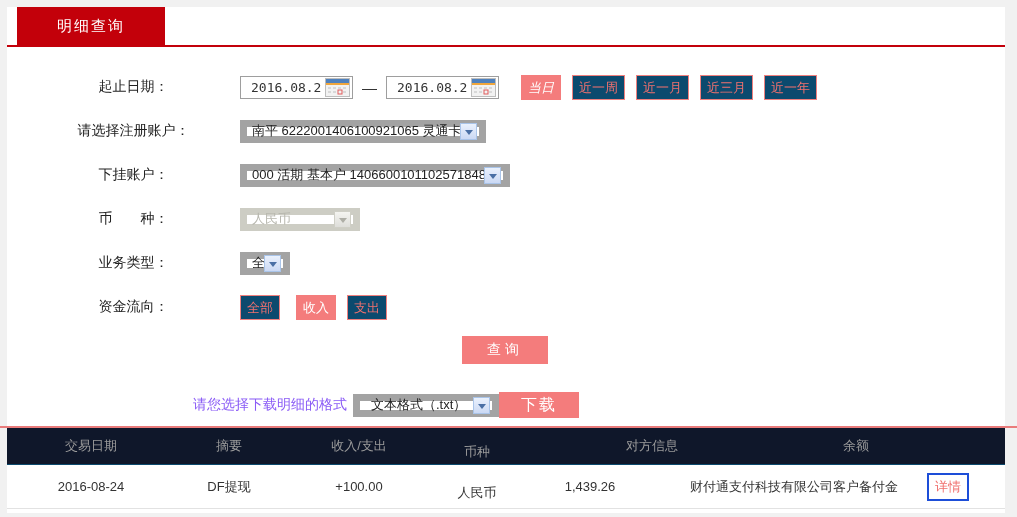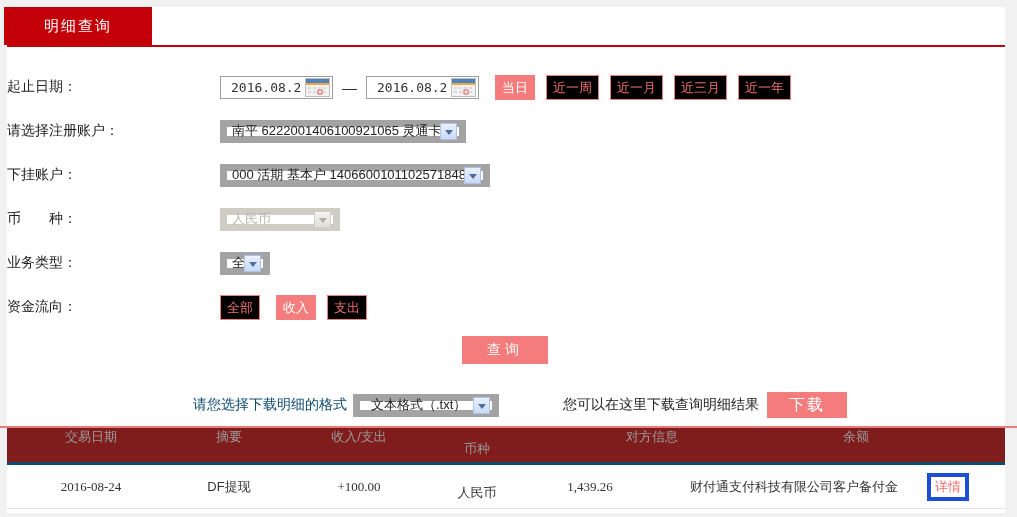--- a/index.html
+++ b/index.html
@@ -2,41 +2,41 @@
 <html><head>
 <meta charset="utf-8">
 <style>
   * { margin:0; padding:0; box-sizing:border-box; }
   html,body { background:#e9e9e9; }
   body { font-family:"Liberation Sans","DejaVu Sans",sans-serif; }
   .canvas { position:relative; width:1017px; height:517px; background:#f1f1f1; overflow:hidden; }
   .panel { position:absolute; left:7px; top:7px; width:998px; height:506px; background:#ffffff; }
 
   
-  .tab { position:absolute; left:4px; top:7px; width:148px; height:38px; background:#c3000a;
+  .tab { position:absolute; left:17px; top:7px; width:148px; height:38px; background:#c3000a;
          color:#fff; font-size:15px; display:flex; align-items:center; justify-content:center; letter-spacing:2px; }
   .tab-underline { position:absolute; left:7px; top:45px; width:998px; height:2px; background:#c3000a; }
 
   
   .form { position:absolute; left:7px; top:74px; width:998px; }
   .form-row { display:flex; align-items:center; height:26px; margin-bottom:18px; }
-  .form-label { width:213px; text-align:left; font-size:14px; color:#222; flex:none; }
+  .form-label { width:213px; text-align:center; font-size:14px; color:#222; flex:none;margin-left:20px; }
 
   .date-input { position:relative; width:113px; height:23px; border:1px solid #9e9e9e; background:#fff;
                 display:flex; align-items:center; flex:none; }
   .date-input input { border:none; outline:none; width:80px; padding-left:10px; font-size:13px;
                       font-family:"DejaVu Sans Mono",monospace; color:#333; background:transparent; }
   .cal-icon { position:absolute; right:2px; top:1px; width:25px; height:19px; }
   .date-dash { margin:0 9px; font-size:15px; color:#333; flex:none; }
 
   .qbtn { height:25px; line-height:23px; padding:0 6px; border:1px solid #f0807e; color:#f0706e;
-          font-size:13px; flex:none; text-align:center; cursor:pointer; background:#000000; }
+          font-size:13px; flex:none; text-align:center; cursor:pointer; background:#0c4a6e; }
   .qbtn.solid { background:#f47c7c; border-color:#f47c7c; color:#fff; }
   .qbtn + .qbtn { margin-left:11px; }
-  .qbtn.first-gap { margin-left:16px; }
+  .qbtn.first-gap { margin-left:22px;font-style:italic; }
 
   
   .xp-select { height:23px; border:7px solid #a3a3a3; background:#fff; display:flex; align-items:center;
                font-size:13px; color:#222; flex:none; cursor:pointer; }
   .xp-select .txt { padding:0 5px; white-space:nowrap; overflow:hidden; flex:1; }
   .xp-select .arrow { width:17px; height:17px; margin:2px; margin-left:auto; flex:none;
                       background:linear-gradient(#eaf1fd,#cbd9f4); border:1px solid #a9c4e9;
                       display:flex; align-items:flex-start; justify-content:center; }
   .xp-select .arrow::after { content:''; width:0; height:0; border:4px solid transparent;
                              border-top:5px solid #4a6fa5; margin-top:6px; }
@@ -48,38 +48,38 @@
   .w-sub { width:270px; }
   .w-currency { width:120px; }
   .w-business { width:50px; }
   .w-format { width:146px;padding-left:6px; }
 
   .query-btn { position:absolute; left:462px; top:336px; width:86px; height:28px; background:#f47c7c;
                color:#fff; font-size:14px; display:flex; align-items:center; justify-content:center;
                letter-spacing:4px; cursor:pointer; border:none; }
 
   .download-row { position:absolute; left:193px; top:392px; height:26px; display:flex; align-items:center; }
-  .download-row .dl-label { font-size:14px; color:#0c4a6e; margin-right:6px; }
+  .download-row .dl-label { font-size:14px; color:#8b5cf6; margin-right:6px; }
   .download-row .dl-hint { font-size:14px; color:#222; margin-left:64px; margin-right:8px; }
   .dl-btn { width:80px; height:26px; background:#f47c7c; color:#fff; font-size:16px; border:none;
             display:flex; align-items:center; justify-content:center; letter-spacing:2px; cursor:pointer; }
 
   
   .table-line { position:absolute; left:0; top:426px; width:1017px; height:2px; background:#e97b7b; }
   .table { position:absolute; left:7px; top:428px; width:998px; }
-  .thead { height:37px; background:#7f1d1d; display:flex; border-bottom:3px solid #0c4a6e; }
+  .thead { height:37px; background:#0f172a; display:flex; align-items:center; border-bottom:1px solid #0c4a6e; }
   .thead .cell { color:#9b9b9b; font-size:13px; }
   .trow { height:44px; background:#fff; border-bottom:1px solid #e2e2e2; display:flex; align-items:center; }
   .trow .cell { color:#333; font-size:13px; }
   .cell { text-align:center; flex:none; }
   .c1 { width:168px; } .c2 { width:108px; } .c3 { width:152px; } .c4 { width:84px;margin-top:12px; }
   .c5 { width:142px; } .c6 { width:266px; } .c7 { width:78px; text-align:left; }
-  .mono { font-family:Liberation Serif, serif; }
+  .mono { font-family:Liberation Sans, sans-serif; }
   .amt-in { color:#cc0000; }
-  .detail-btn { width:42px; height:28px; border:4px solid #1d4ed8; color:#f0706e; background:#fff;
+  .detail-btn { width:42px; height:28px; border:2px solid #1d4ed8; color:#f0706e; background:#fff;
                 font-size:13px; cursor:pointer; }
 </style>
 </head>
 <body>
 
 <div class="canvas">
   <div class="panel"></div>
 
   <div class="tab">明细查询</div>
   <div class="tab-underline"></div>
@@ -173,21 +173,20 @@
   </div>
 
   <button class="query-btn">查询</button>
 
   <div class="download-row">
     <span class="dl-label">请您选择下载明细的格式</span>
     <div class="xp-select w-format">
       <span class="txt">文本格式（.txt）</span>
       <span class="arrow"></span>
     </div>
-    <span class="dl-hint">您可以在这里下载查询明细结果</span>
     <button class="dl-btn">下载</button>
   </div>
 
   <div class="table-line"></div>
 
   <div class="table">
     <div class="thead">
       <div class="cell c1">交易日期</div>
       <div class="cell c2">摘要</div>
       <div class="cell c3">收入/支出</div>

